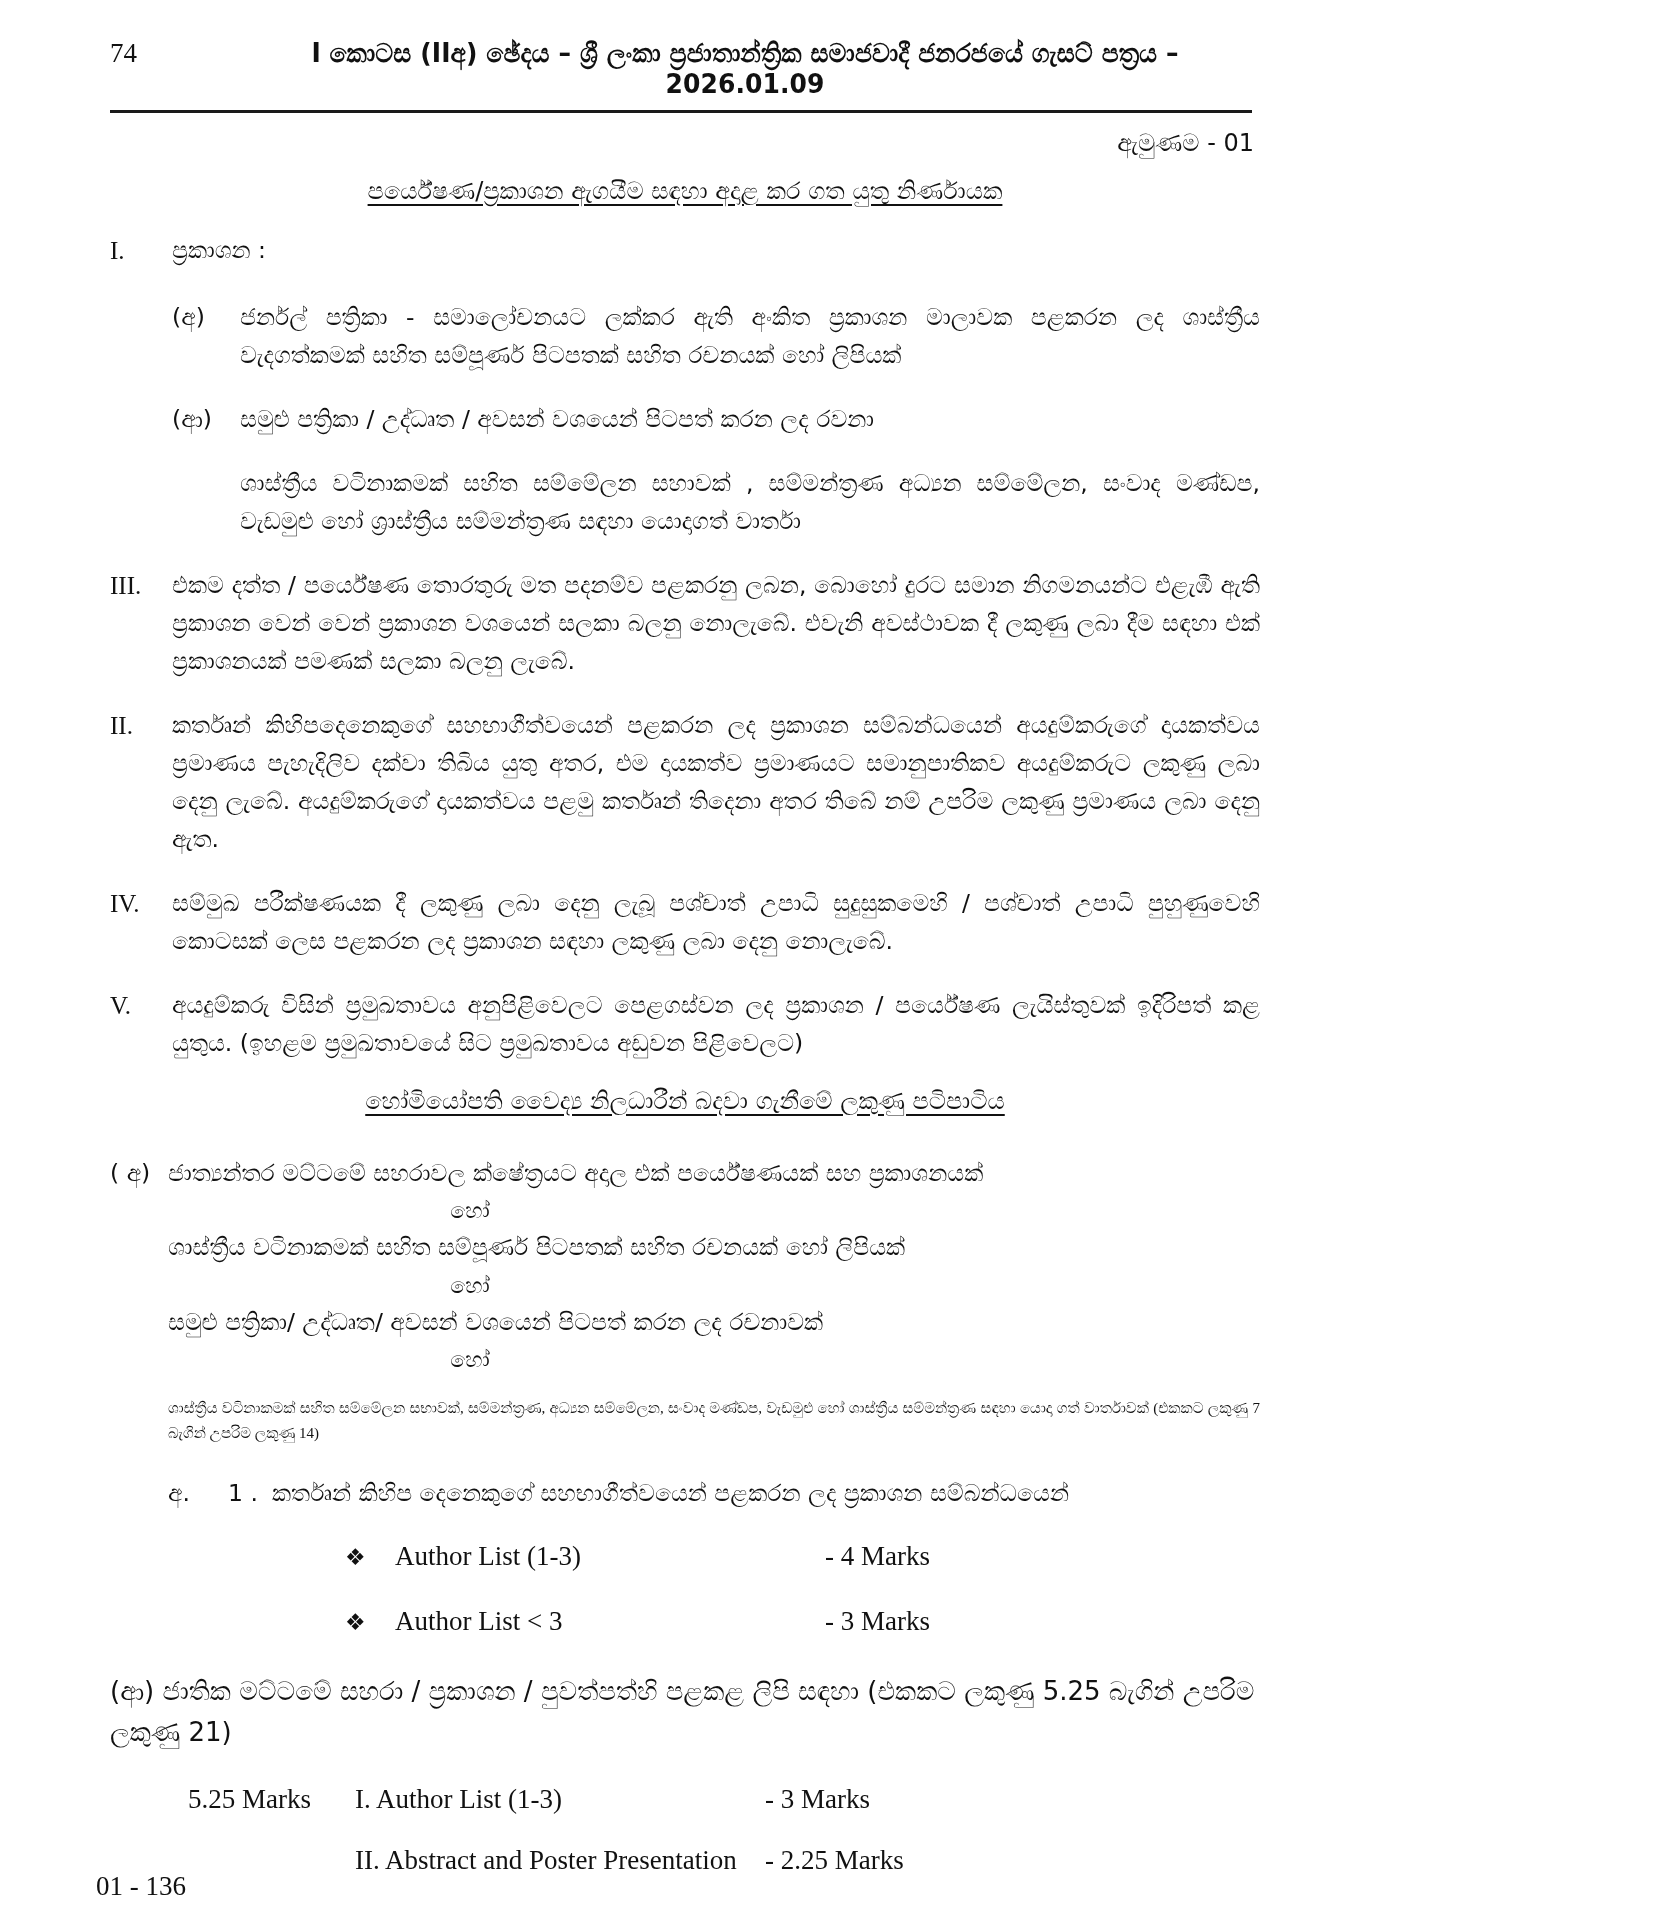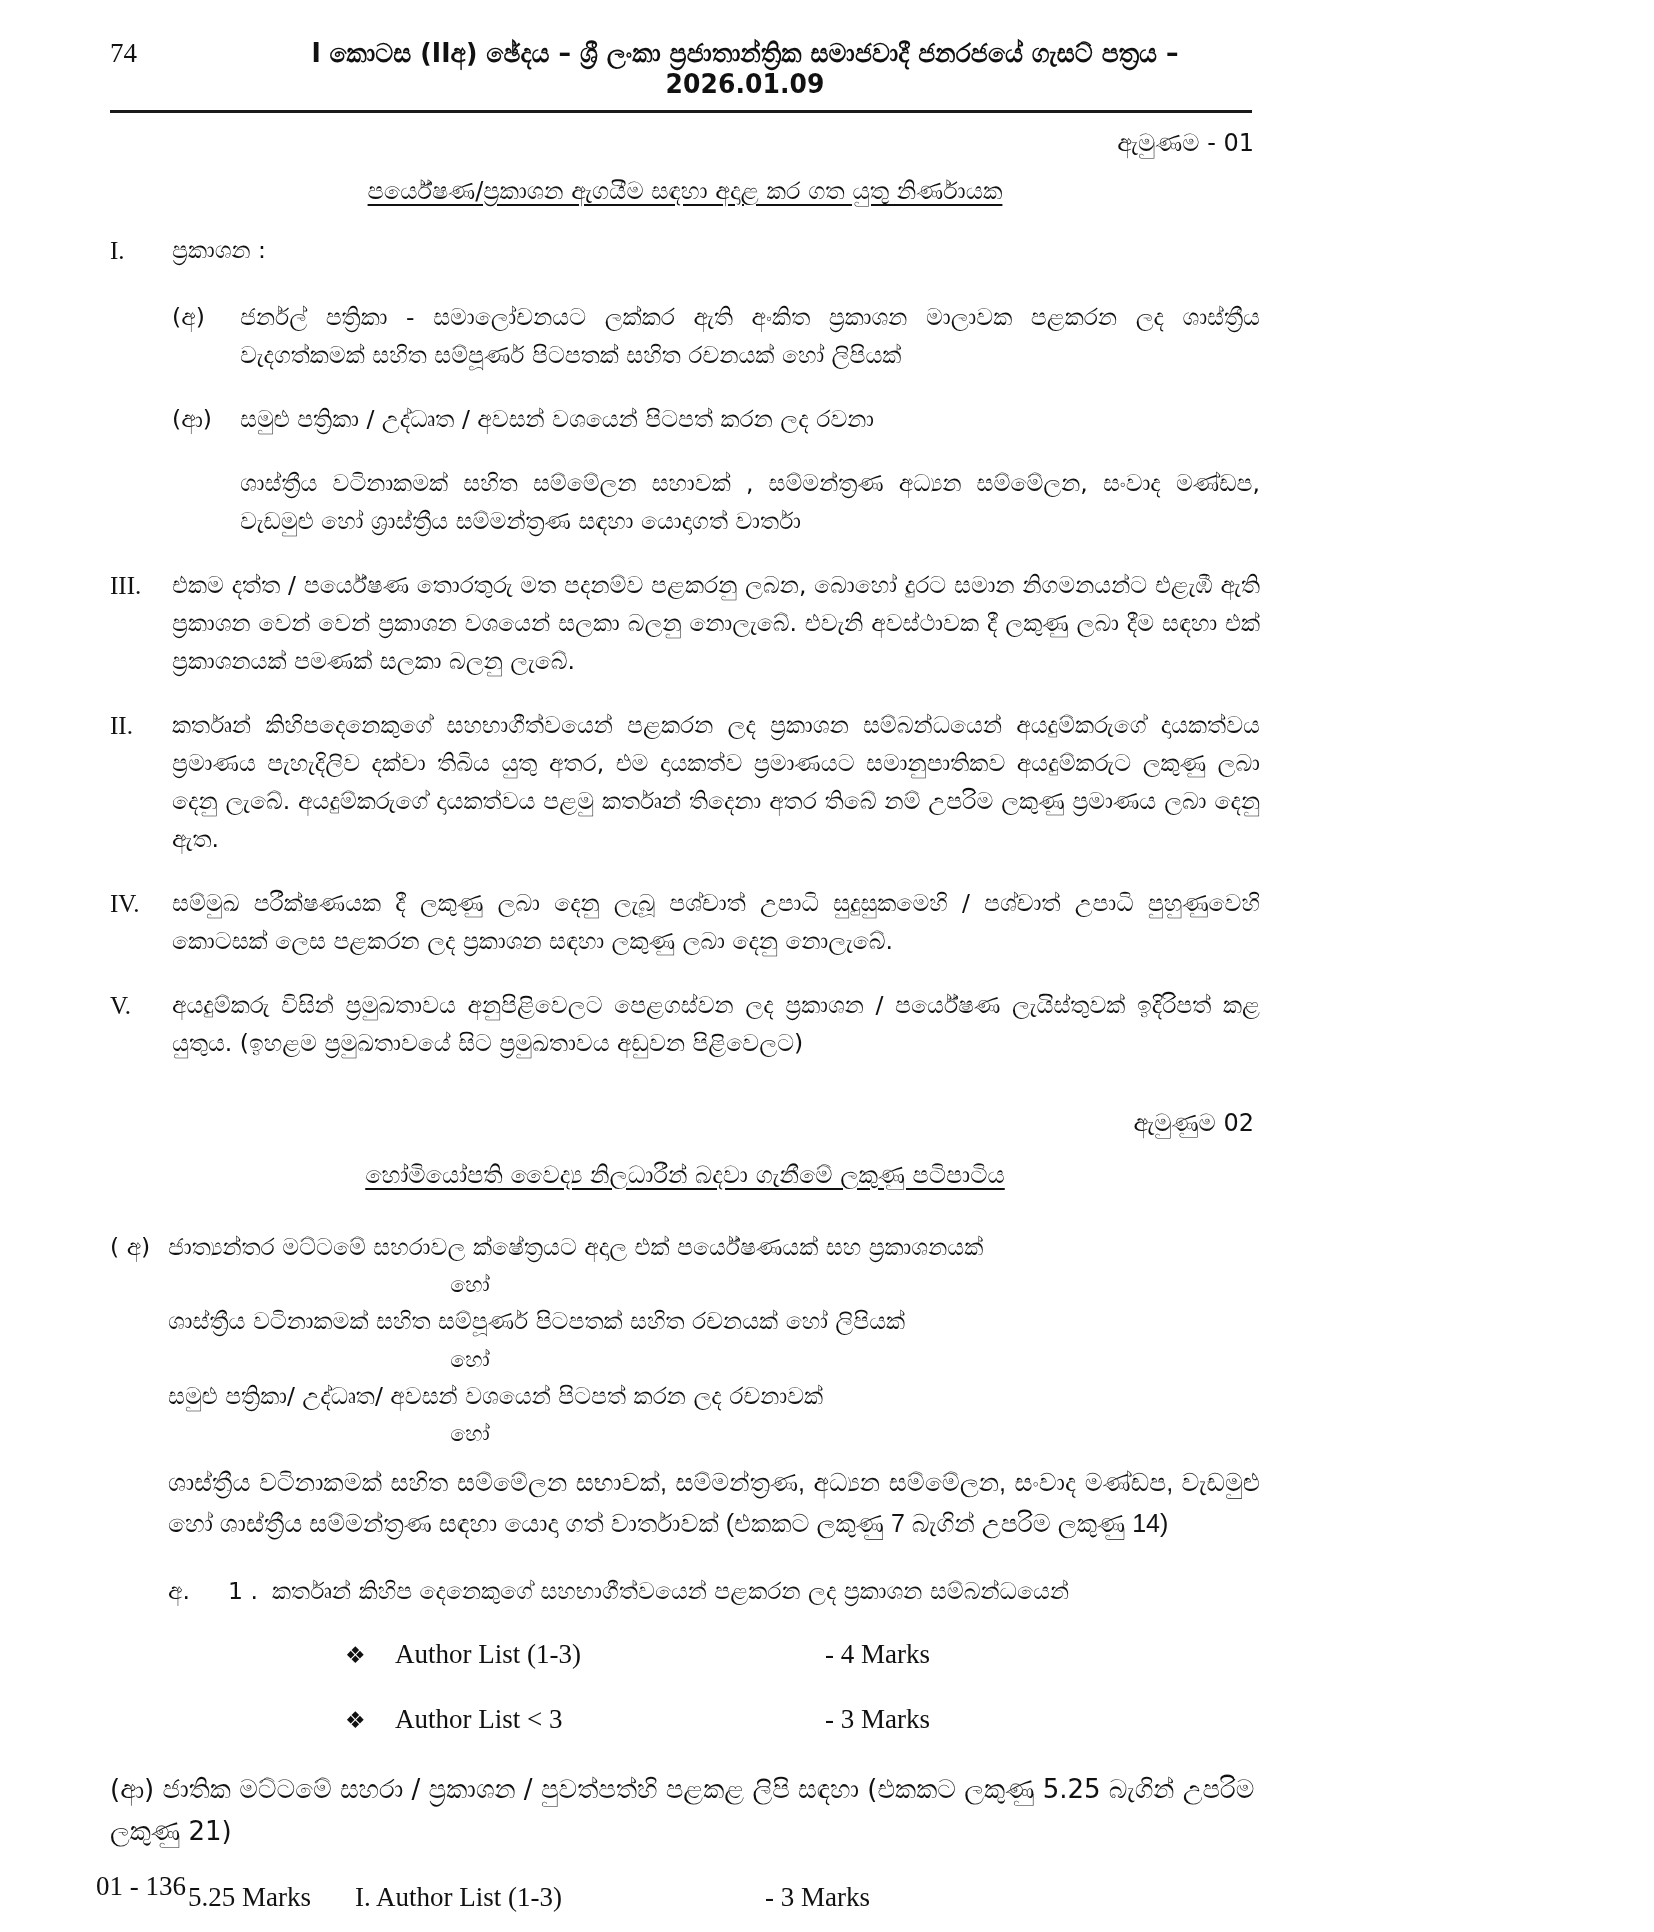--- a/index.html
+++ b/index.html
@@ -140,25 +140,25 @@
     padding-right: 430px;
   }
   .plain-line {
     font-size: 23.5px;
     font-family: "DejaVu Sans", "Liberation Sans", sans-serif;
     line-height: 1.6;
     padding-left: 58px;
     margin-top: 6px;
   }
   .plain-block {
-    font-size: 25px;
-    font-family: Liberation Sans, sans-serif;
+    font-size: 15px;
+    font-family: Liberation Serif, serif;
     line-height: 1.62;
     padding-left: 58px;
-    margin-top: 16px;
+    margin-top: 24px;
     text-align: justify;
   }
 
   .numbered-sub {
     display: flex;
     font-size: 23.5px;
     font-family: "DejaVu Sans", "Liberation Sans", sans-serif;
     margin-top: 34px;
     padding-left: 58px;
   }
@@ -262,21 +262,20 @@
     <div class="roman-item">
       <div class="roman-marker">IV.</div>
       <div class="roman-body">සම්මුඛ පරීක්ෂණයක දී ලකුණු ලබා දෙනු ලැබූ පශ්චාත් උපාධි සුදුසුකමෙහි / පශ්චාත් උපාධි පුහුණුවෙහි කොටසක් ලෙස පළකරන ලද ප්‍රකාශන සඳහා ලකුණු ලබා දෙනු නොලැබේ.</div>
     </div>
 
     <div class="roman-item">
       <div class="roman-marker">V.</div>
       <div class="roman-body">අයදුම්කරු විසින් ප්‍රමුඛතාවය අනුපිළිවෙලට පෙළගස්වන ලද ප්‍රකාශන / පර්යේෂණ ලැයිස්තුවක් ඉදිරිපත් කළ යුතුය. (ඉහළම ප්‍රමුඛතාවයේ සිට ප්‍රමුඛතාවය අඩුවන පිළිවෙලට)</div>
     </div>
 
-    <div class="annex-label" style="margin-top:46px;">ඇමුණුම 02</div>
 
     <div class="doc-heading" style="margin-top:24px;">
       <span>හෝමියෝපති වෛද්‍ය නිලධාරීන් බදවා ගැනීමේ ලකුණු පටිපාටිය</span>
     </div>
 
     <div class="sec2-item" style="margin-top:40px;">
       <div class="sec2-marker">( අ)</div>
       <div class="sec2-body">ජාත්‍යන්තර මට්ටමේ සහරාවල  ක්ෂේත්‍රයට අදාල එක් පර්යේෂණයක් සහ ප්‍රකාශනයක්</div>
     </div>
 

